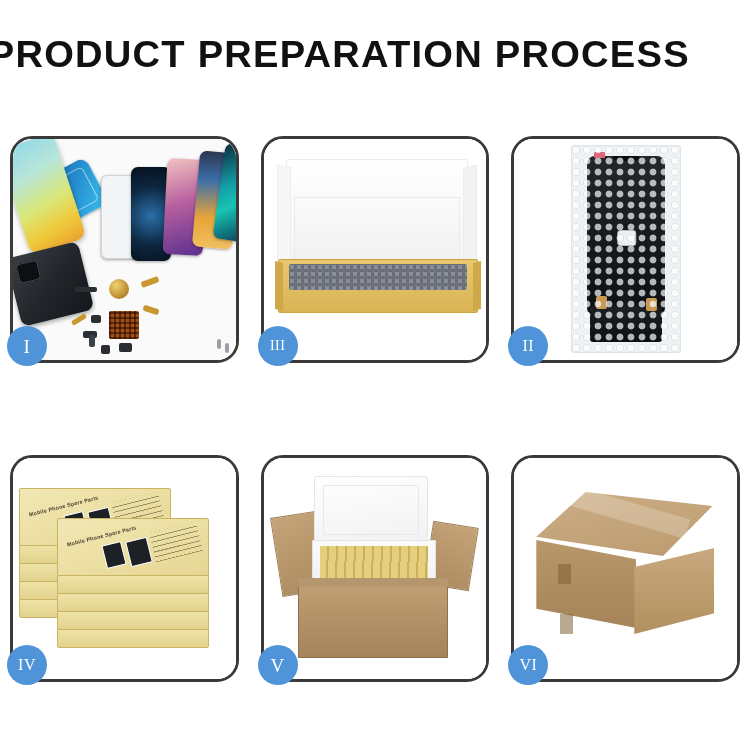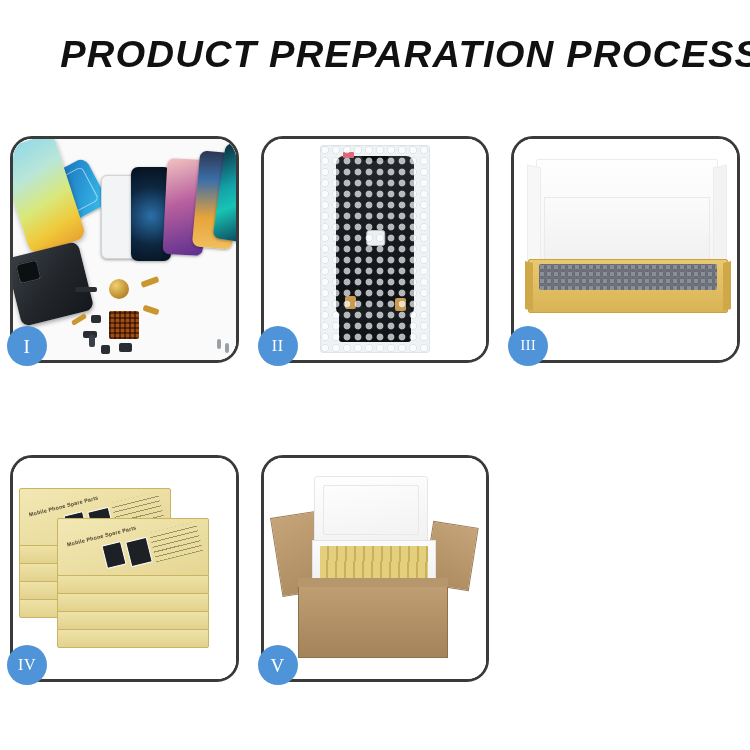--- a/index.html
+++ b/index.html
@@ -3,21 +3,21 @@
 <meta charset="utf-8">
 <style>
   html,body{margin:0;padding:0;}
   body{
     width:750px;height:750px;background:#ffffff;overflow:hidden;
     font-family:"Liberation Sans","DejaVu Sans",sans-serif;
   }
   .page{position:relative;width:750px;height:750px;}
 
   
-  .header{position:absolute;left:0;top:0;width:750px;text-align:right;font-style:italic;}
+  .header{position:absolute;left:0;top:0;width:750px;text-align:left;}
   .title{
     font-size:37px;font-weight:bold;letter-spacing:1.2px;color:#111;
     margin:0;padding-top:36px;line-height:1.05;
     transform:scaleX(1.03);transform-origin:center;white-space:nowrap;
   }
   .subtitle{
     font-size:14.5px;color:#1b1b1b;margin:0;padding-top:12px;
     letter-spacing:.1px;white-space:nowrap;
   }
 
@@ -219,48 +219,48 @@
           <div class="chip" style="left:76px;top:196px;width:6px;height:12px;background:#3a4048;"></div>
           <div class="chip" style="left:204px;top:200px;width:4px;height:10px;background:#9aa0a6;"></div>
           <div class="chip" style="left:212px;top:204px;width:4px;height:10px;background:#9aa0a6;"></div>
         </div>
       </div>
       <div class="badge">I</div>
     </div>
 
     <div class="panel">
       <div class="panel-clip">
+        <div class="p3">
+          <div class="lid"></div>
+          <div class="foam"></div>
+          <div class="tray">
+            <div class="tray-edgeL"></div>
+            <div class="tray-edgeR"></div>
+            <div class="tray-in"></div>
+          </div>
+        </div>
+      </div>
+      <div class="badge xsmall">III</div>
+    </div>
+
+    <div class="panel">
+      <div class="panel-clip">
         <div class="p2">
           <div class="bag">
             <div class="lcd"></div>
             <div class="flex"></div>
             <div class="tape"></div>
             <div class="tab" style="left:24px;top:150px;"></div>
             <div class="tab" style="left:74px;top:152px;"></div>
             <div class="pinkmark"></div>
             <div class="bubbles"></div>
           </div>
         </div>
       </div>
       <div class="badge small">II</div>
-    </div>
-
-    <div class="panel">
-      <div class="panel-clip">
-        <div class="p3">
-          <div class="lid"></div>
-          <div class="foam"></div>
-          <div class="tray">
-            <div class="tray-edgeL"></div>
-            <div class="tray-edgeR"></div>
-            <div class="tray-in"></div>
-          </div>
-        </div>
-      </div>
-      <div class="badge xsmall">III</div>
     </div>
 
     <div class="panel">
       <div class="panel-clip">
         <div class="p4">
           <div class="stack">
             <div class="sbox" style="left:0px;top:120px;"></div>
             <div class="sbox" style="left:0px;top:102px;"></div>
             <div class="sbox" style="left:0px;top:84px;"></div>
             <div class="sbox" style="left:0px;top:66px;"></div>
@@ -297,15 +297,28 @@
           <div class="flapR"></div>
           <div class="styro-lid"></div>
           <div class="styro"></div>
           <div class="ybars"></div>
           <div class="carton"></div>
         </div>
       </div>
       <div class="badge">V</div>
     </div>
 
+    <div class="panel">
+      <div class="panel-clip">
+        <div class="p6">
+          <div class="cart-top"></div>
+          <div class="cart-front"></div>
+          <div class="cart-side"></div>
+          <div class="seam"></div>
+          <div class="tapev" style="left:44px;top:106px;"></div>
+          <div class="tapev" style="left:46px;top:156px;"></div>
+        </div>
+      </div>
+      <div class="badge small">VI</div>
+    </div>
 
   </div>
 </div>
 
 </body></html>

